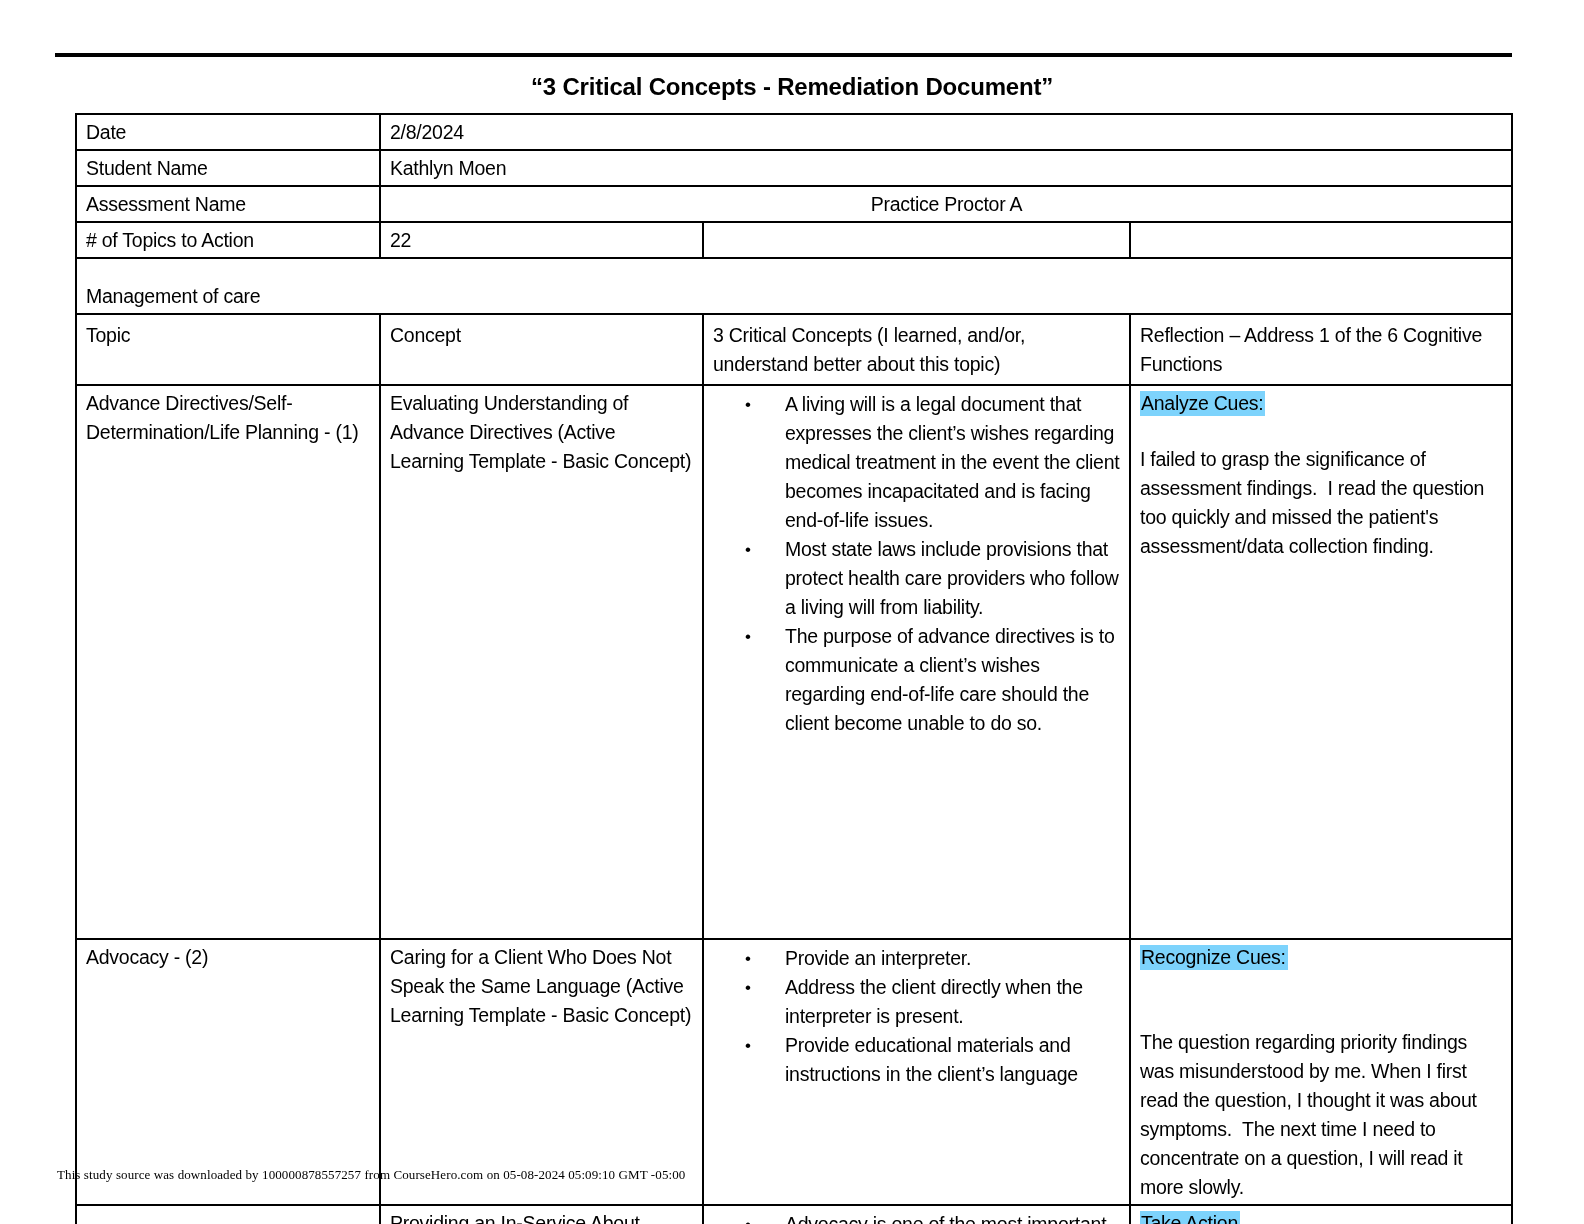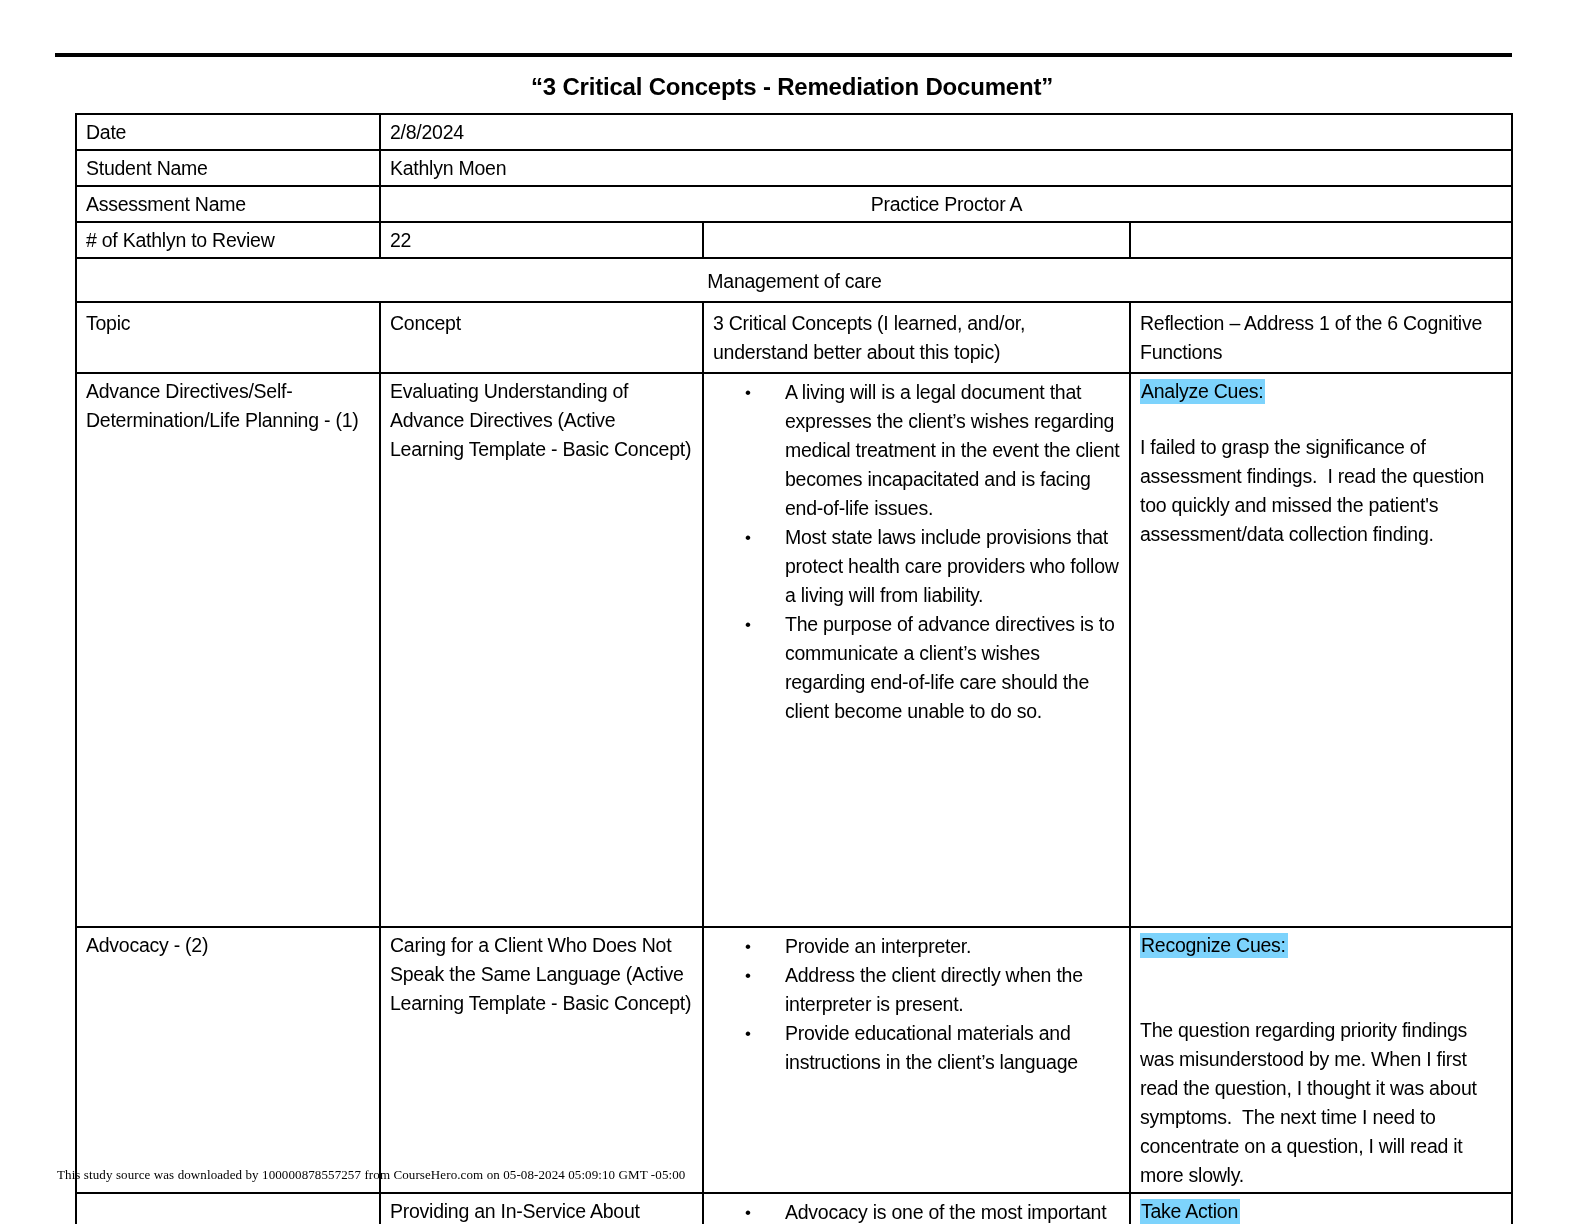--- a/index.html
+++ b/index.html
@@ -38,21 +38,21 @@
     vertical-align: top;
     font-size: 19.5px;
     line-height: 29px;
     letter-spacing: -0.25px;
     padding: 3px 8px 2px 9px;
     overflow: hidden;
   }
   tr.r-bottom td { border-bottom-width: 3px; margin-top: 24px; }
   tr.r-info { height: 31px; }
   tr.r-section { height: 44px; }
-  tr.r-section td { padding-top: 8px; text-align: center; }
+  tr.r-section td { padding-top: 23px; }
   tr.r-head { height: 71px; }
   tr.r-head td { padding-top: 6px; }
   tr.r-data1 { height: 554px; }
   tr.r-data2 { height: 215px; }
   tr.r-data3 { height: 65px; }
   td.center { text-align: center; }
   .bullets { padding-top: 1px; }
   .bullet-item { display: flex; align-items: flex-start; padding-left: 32px; }
   .bullet-glyph { width: 40px; flex: 0 0 40px; font-size: 17px; }
   .bullet-text { flex: 1 1 auto; }
@@ -93,21 +93,21 @@
     </tr>
     <tr class="r-info">
       <td>Student Name</td>
       <td colspan="3">Kathlyn Moen</td>
     </tr>
     <tr class="r-info">
       <td>Assessment Name</td>
       <td colspan="3" class="center">Practice Proctor A</td>
     </tr>
     <tr class="r-info">
-      <td># of Kathlyn to Review</td>
+      <td># of Topics to Action</td>
       <td>22</td>
       <td></td>
       <td></td>
     </tr>
     <tr class="r-section">
       <td colspan="4">Management of care</td>
     </tr>
     <tr class="r-head">
       <td>Topic</td>
       <td>Concept</td>

